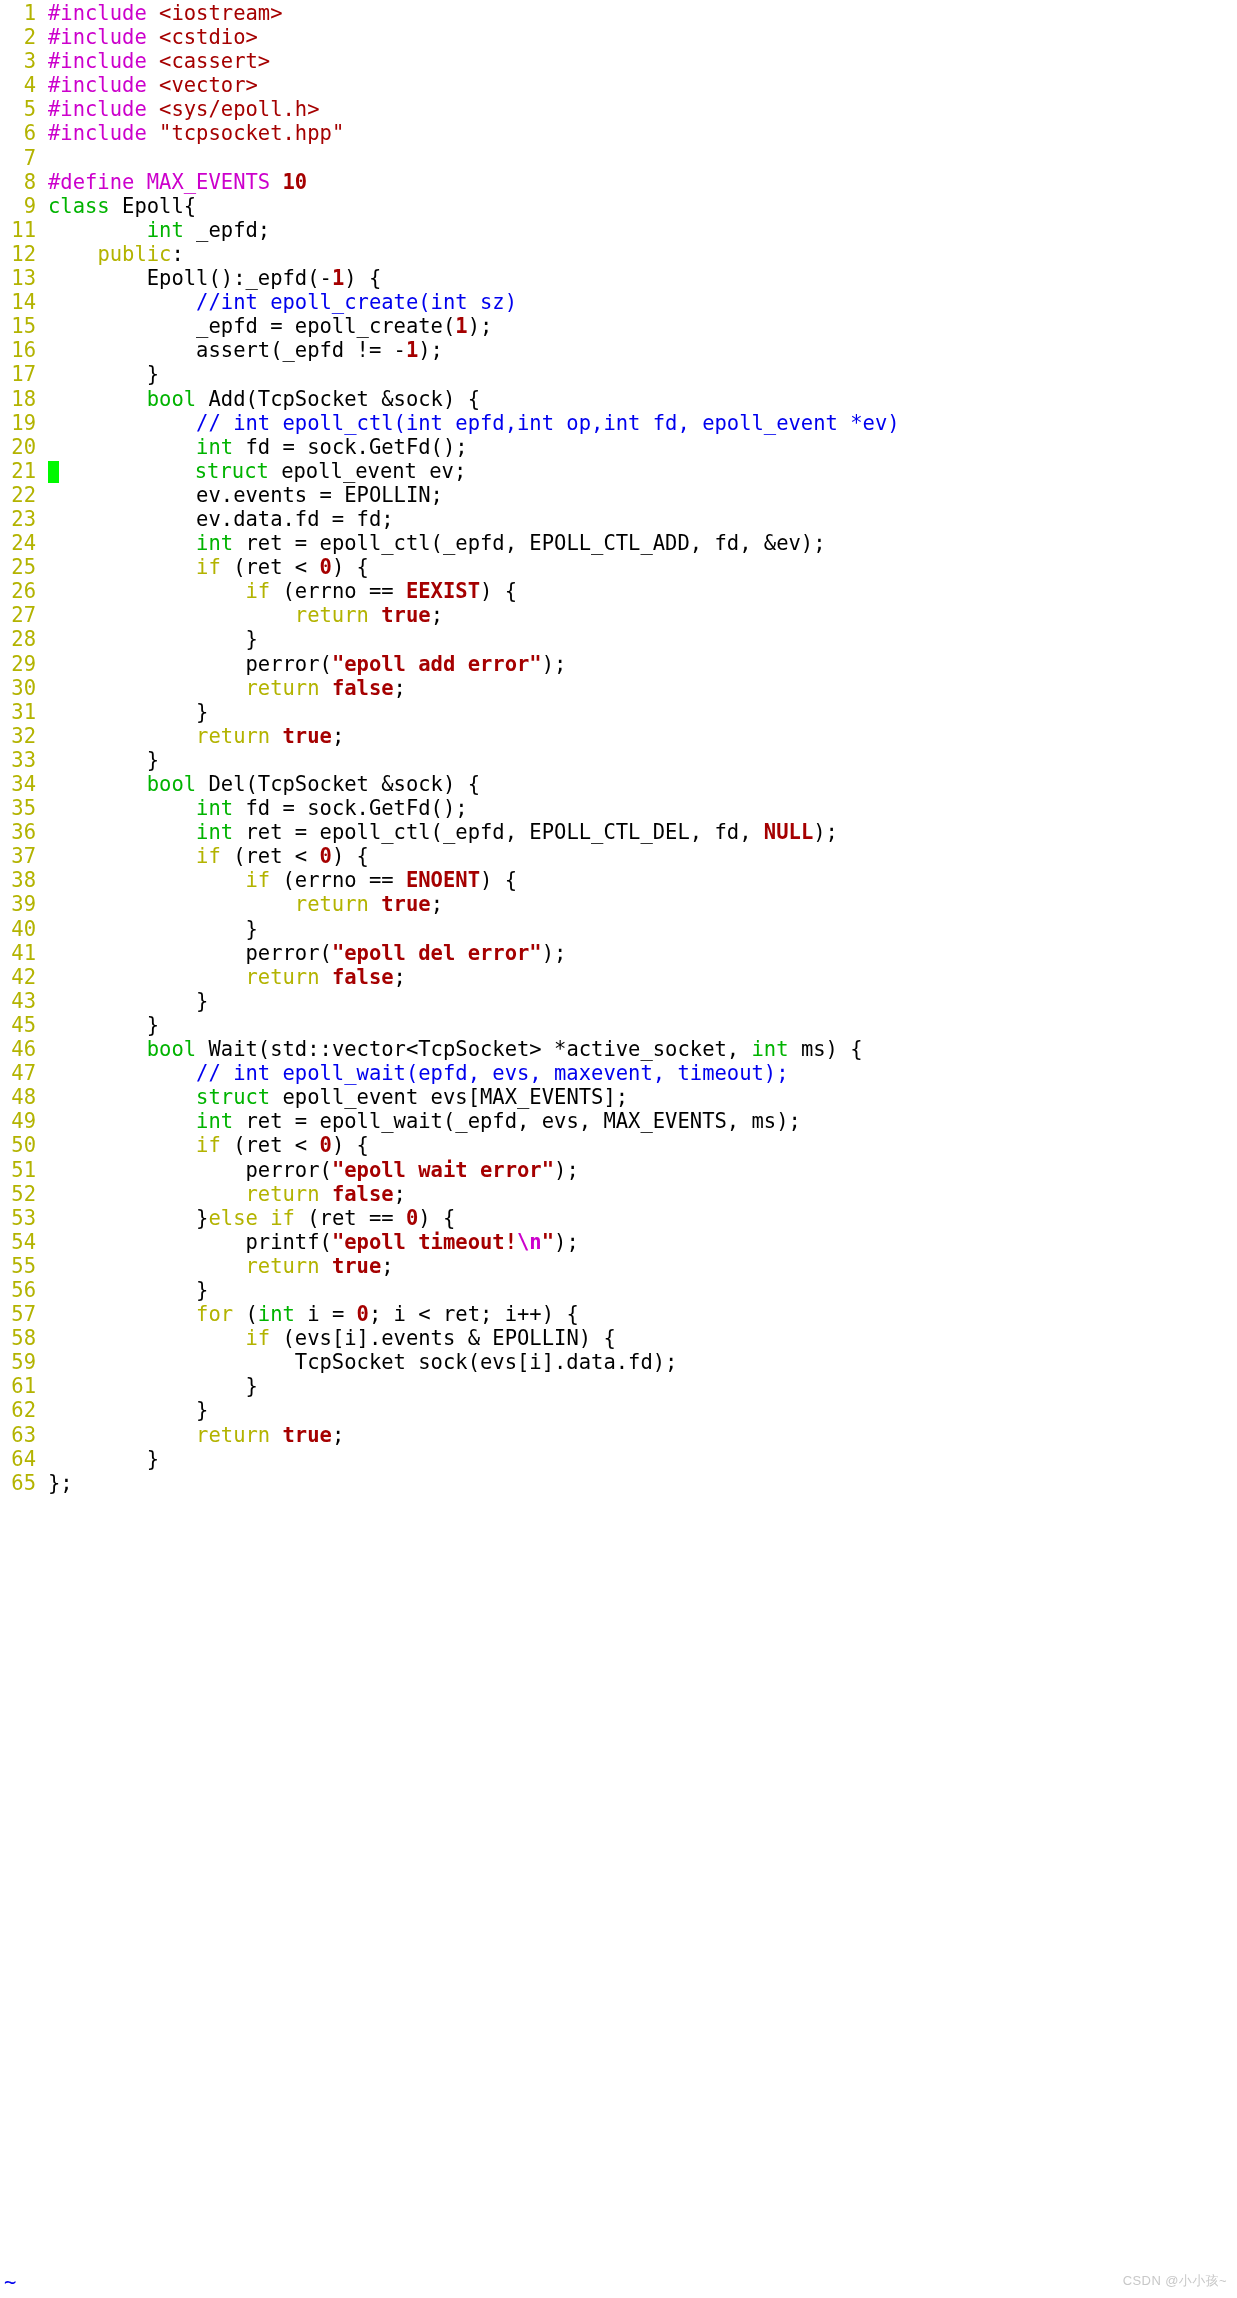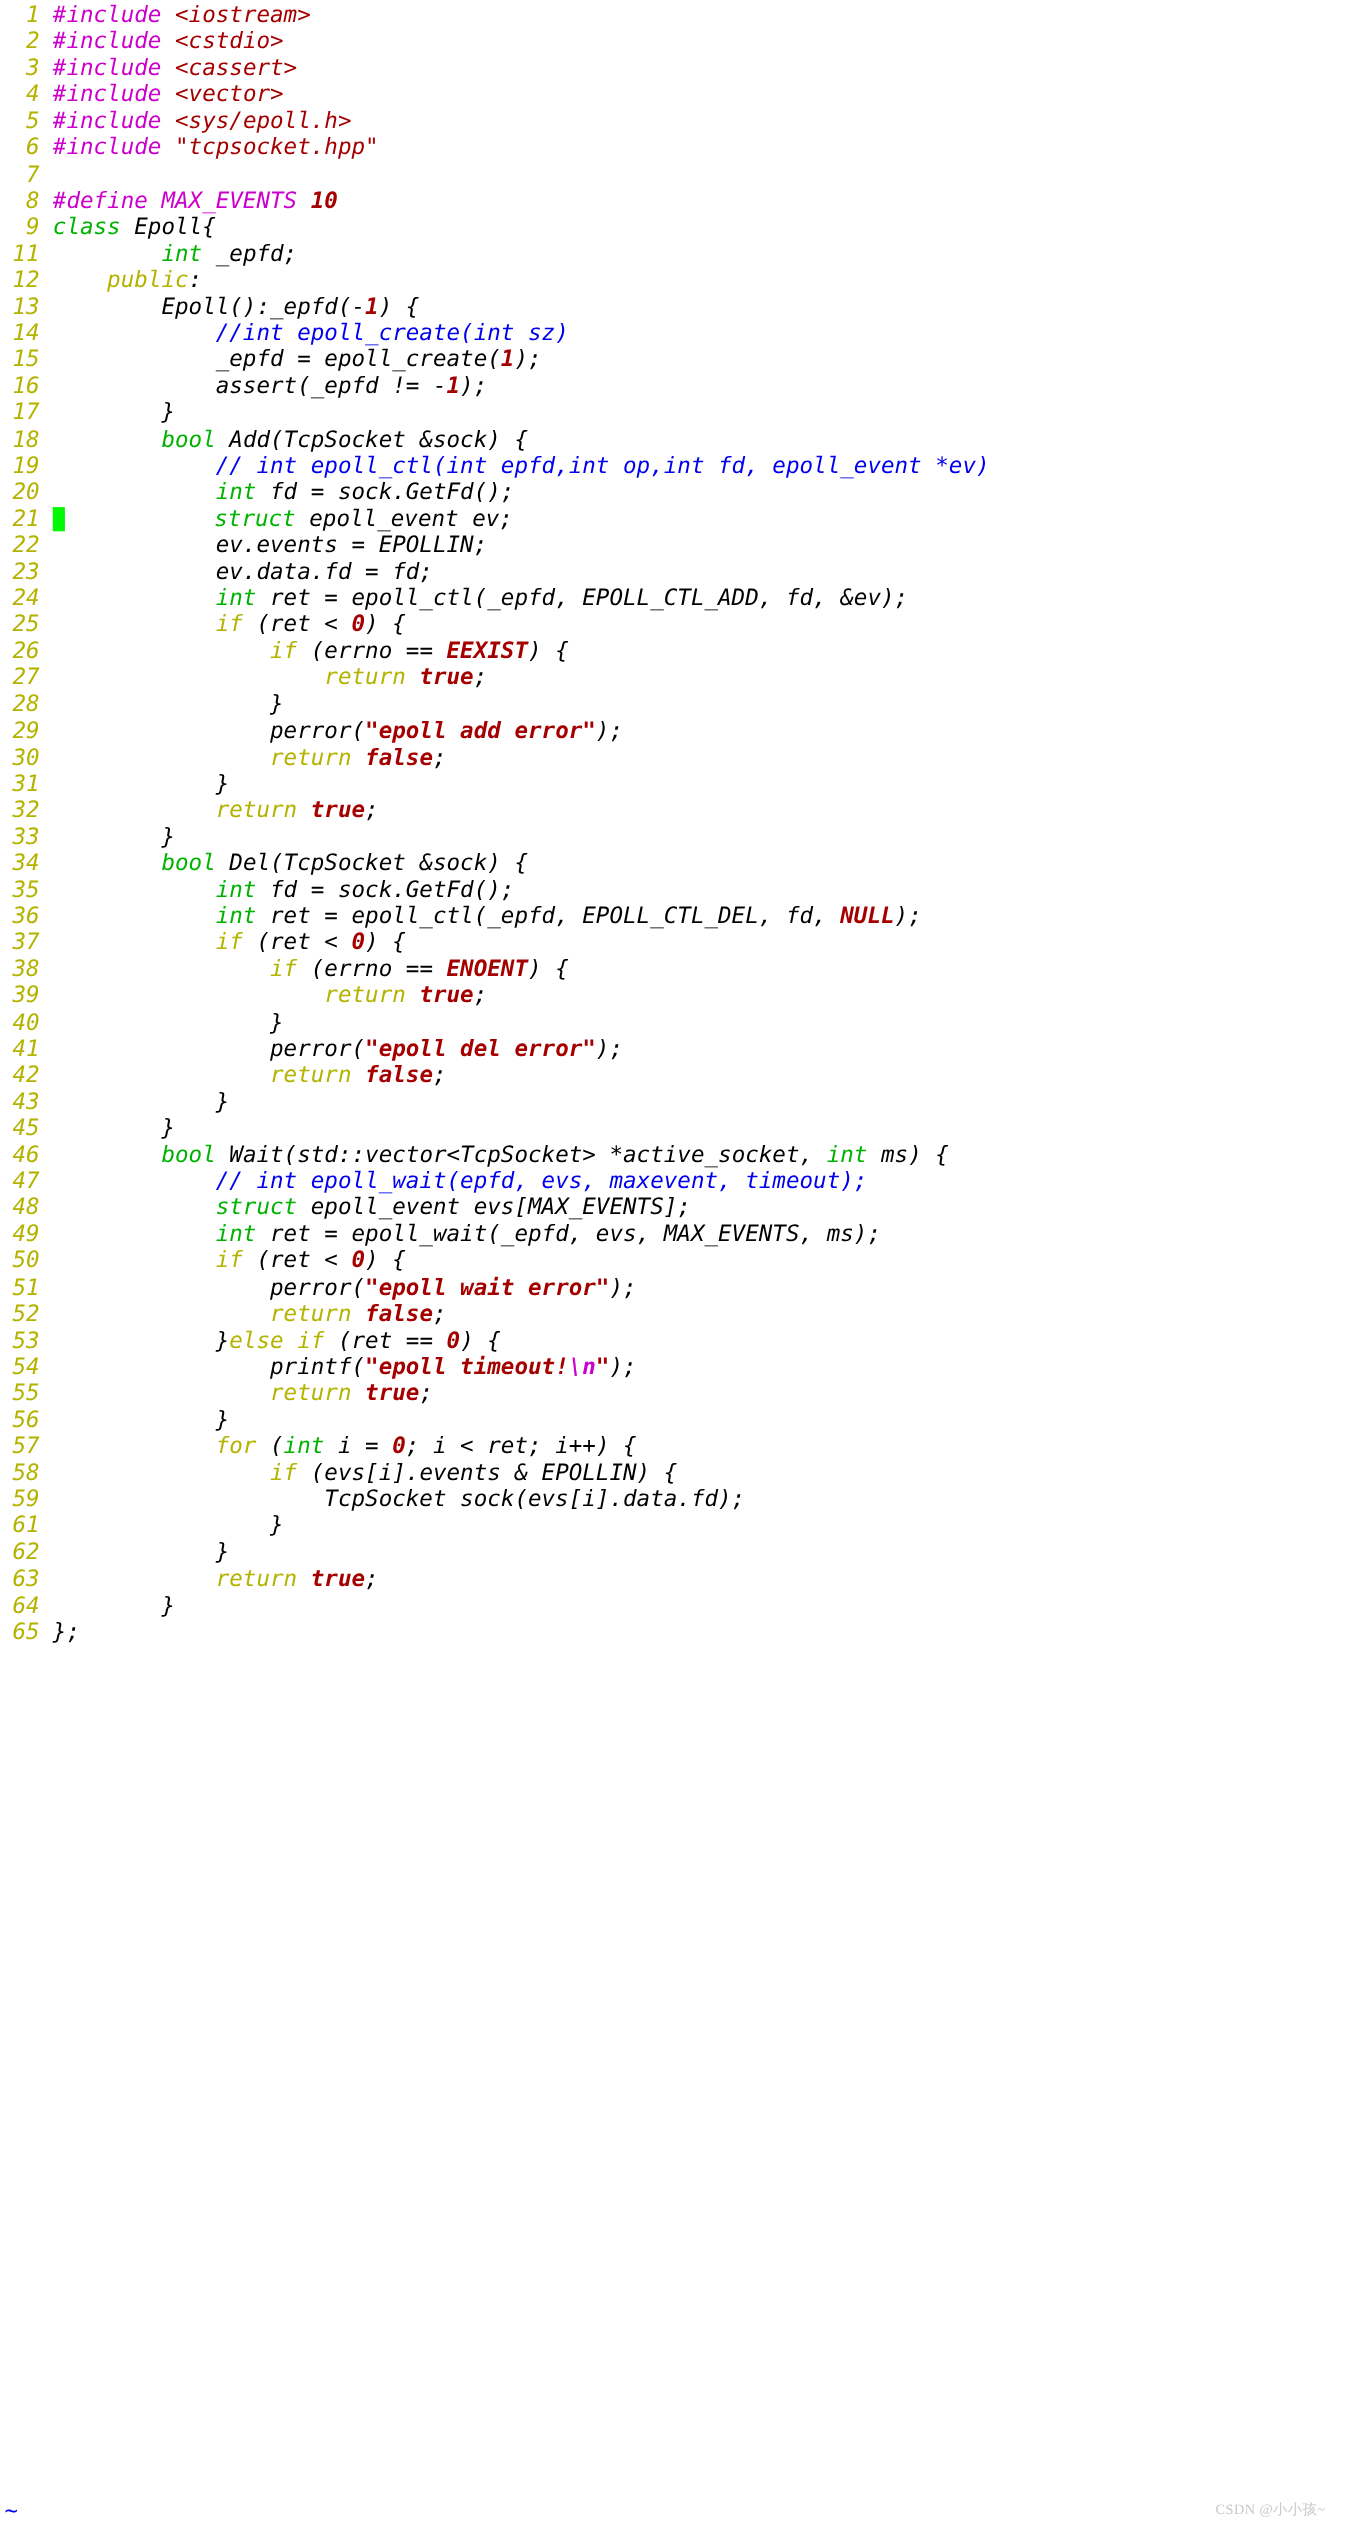--- a/index.html
+++ b/index.html
@@ -15,21 +15,20 @@
     font-family: "DejaVu Sans Mono", "Liberation Mono", monospace;
   }
 
   #editor {
     position: absolute;
     left: 0;
     top: 0;
     width: 1023px;
     padding-top: 1px;
     box-sizing: border-box;
-    font-style: italic;
   }
 
   .code-line {
     display: block;
     height: 24.1px;
     line-height: 24.1px;
     white-space: pre;
     font-size: 20.5px;
     letter-spacing: 0px;
   }
@@ -79,25 +78,25 @@
     left: 4px;
     top: 2272px;
     color: #0000ee;
     font-size: 20.5px;
     line-height: 20px;
     font-family: "DejaVu Sans Mono", "Liberation Mono", monospace;
   }
 
   .watermark {
     position: absolute;
-    right: 32px;
+    right: 10px;
     bottom: 8px;
     color: #c8c8c8;
     font-size: 13px;
-    font-family: Liberation Serif, serif;
+    font-family: Liberation Sans, sans-serif;
     letter-spacing: 0.4px;
     white-space: nowrap;
   }
 </style>
 </head>
 <body>
 
 <div id="editor">
     <div class="code-line"><span class="ln">1</span><span class="gutter-gap"></span><span class="src"><span class="tok-pre">#include </span><span class="tok-header">&lt;iostream&gt;</span></span></div>
     <div class="code-line"><span class="ln">2</span><span class="gutter-gap"></span><span class="src"><span class="tok-pre">#include </span><span class="tok-header">&lt;cstdio&gt;</span></span></div>

